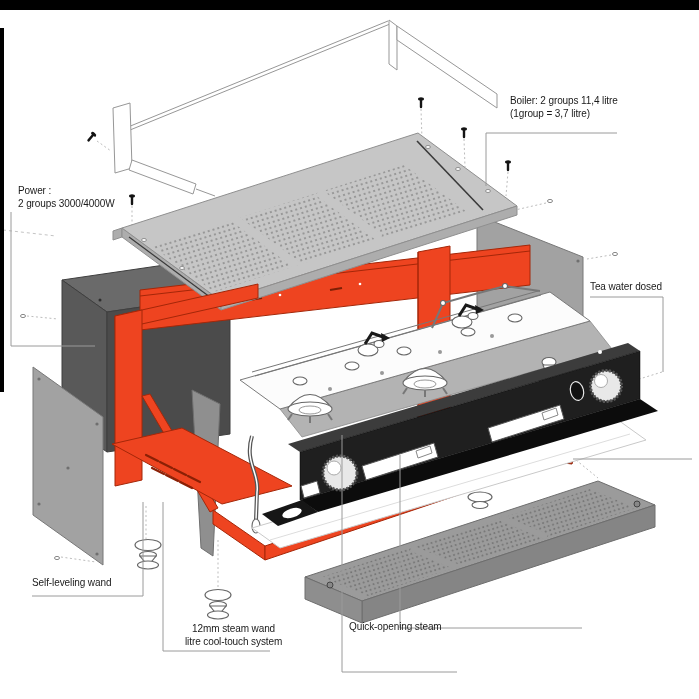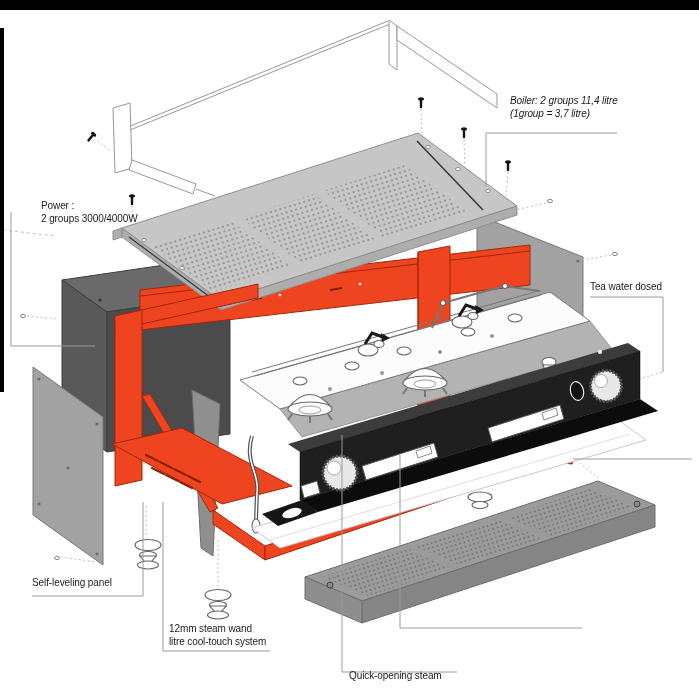--- a/index.html
+++ b/index.html
@@ -8,28 +8,28 @@
   }
   html,body{margin:0;padding:0;background:#fff;}
   .canvas{position:relative;width:699px;height:699px;background:#fff;overflow:hidden;
           font-family:"Liberation Sans", sans-serif;}
   .bar{position:absolute;background:#000;}
   .bar-top{left:0;top:0;width:699px;height:10px;}
   .bar-left{left:0;top:28px;width:4px;height:364px;}
   svg{position:absolute;left:0;top:0;}
   .label{position:absolute;font-size:10px;line-height:12.5px;letter-spacing:-0.1px;
          color:var(--c-text);white-space:nowrap;}
-  .lbl-power{left:18px;top:200px;margin-left:23px;}
-  .lbl-boiler{left:510px;top:95px;font-style:italic;}
+  .lbl-power{left:18px;top:185px;}
+  .lbl-boiler{left:510px;top:95px;}
   .lbl-tea{left:590px;top:281px;}
   .lbl-control{left:573px;top:421px;}
   .lbl-foot{left:32px;top:577px;}
-  .lbl-wand{left:169px;top:623px;}
+  .lbl-wand{left:185px;top:623px;text-align:center;}
   .lbl-americano{left:407px;top:610px;}
-  .lbl-quick{left:349px;top:670px;}
+  .lbl-quick{left:349px;top:621px;}
   
   .ln{stroke:var(--c-leader);stroke-width:1;fill:none;}
   .dash{stroke:#c4c4c4;stroke-width:1;stroke-dasharray:3 3;fill:none;}
   .dot{stroke:#bdbdbd;stroke-width:1;stroke-dasharray:2 2.5;fill:none;}
   .o{fill:var(--c-orange);stroke:#A42709;stroke-width:1;}
   .oline{stroke:#A42709;stroke-width:1;fill:none;}
   .vent{stroke:#8B2005;stroke-width:2.2;stroke-linecap:round;}
   .wire{fill:#fff;stroke:#979797;stroke-width:1;}
   .wl{stroke:#979797;stroke-width:1;fill:none;}
   .lidp{fill:var(--c-lid);stroke:#8f8f8f;stroke-width:1;}
@@ -334,21 +334,21 @@
   <div>2 groups 3000/4000W</div>
 </div>
 <div class="label lbl-boiler">
   <div>Boiler: 2 groups 11,4 litre</div>
   <div>(1group = 3,7 litre)</div>
 </div>
 <div class="label lbl-tea">
   <div>Tea water dosed</div>
 </div>
 <div class="label lbl-foot">
-  <div>Self-leveling panel</div>
+  <div>Self-leveling wand</div>
 </div>
 <div class="label lbl-wand">
   <div>12mm steam wand</div>
   <div>litre cool-touch system</div>
 </div>
 <div class="label lbl-quick">
   <div>Quick-opening steam</div>
 </div>
 
 <div class="bar bar-top"></div>

